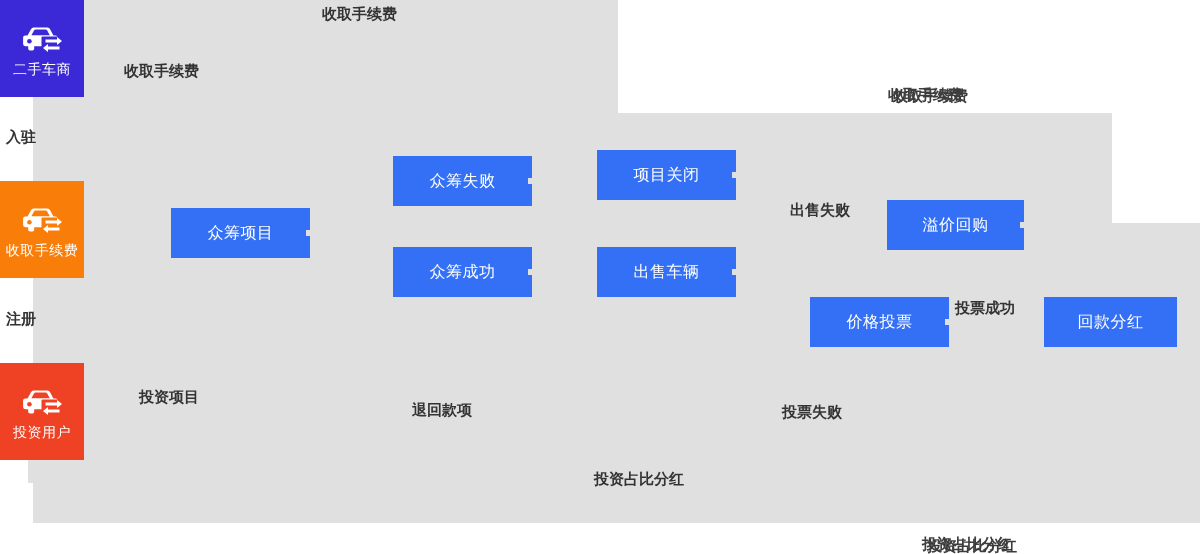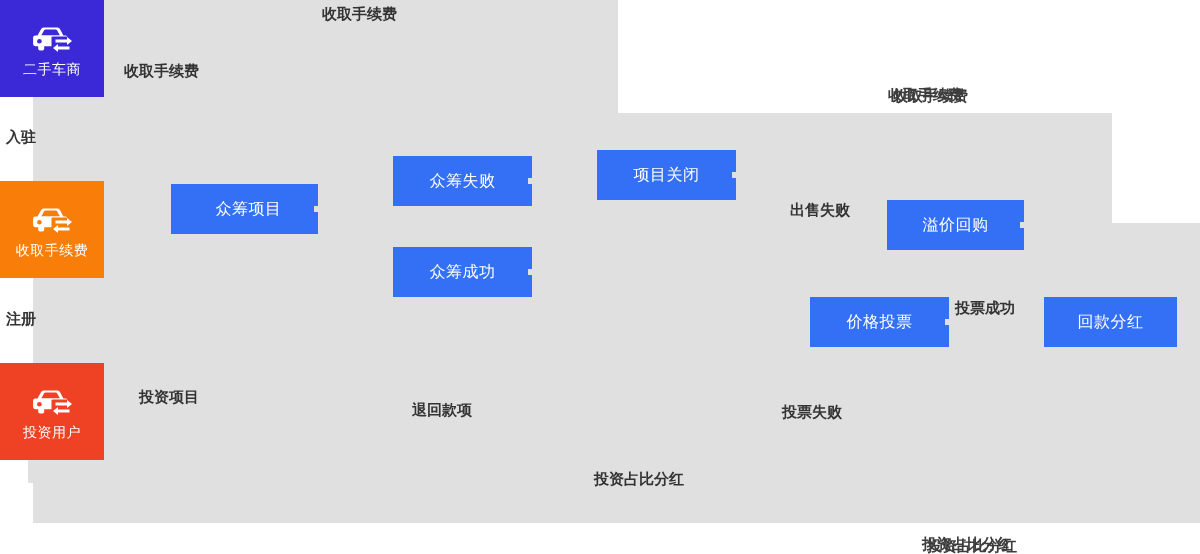--- a/index.html
+++ b/index.html
@@ -26,21 +26,21 @@
 
   
   .plate {
     position: absolute;
     background: #e0e0e0;
   }
 
   
   .role {
     position: absolute;
-    width: 104px;
+    width: 84px;
     height: 97px;
     display: flex;
     flex-direction: column;
     align-items: center;
     justify-content: center;
     box-sizing: border-box;
     padding-top: 4px;
   }
   .role .role-icon {
     width: 46px;
@@ -158,40 +158,44 @@
                  L30.8 10.2 Z"></path>
         <circle fill="#ef4123" cx="10.4" cy="16.2" r="2.3"></circle>
         <rect fill="#ef4123" x="22.5" y="11.5" width="22" height="17" rx="1"></rect>
         <path fill="#ffffff" d="M26.5 14.6 L38.0 14.6 L38.0 12.0 L43.0 16.0 L38.0 20.0 L38.0 17.4 L26.5 17.4 Z"></path>
         <path fill="#ffffff" d="M40.5 21.6 L29.0 21.6 L29.0 19.0 L24.0 23.0 L29.0 27.0 L29.0 24.4 L40.5 24.4 Z"></path>
       </svg>
     </span>
     <span class="role-label">投资用户</span>
   </div>
 
-  <div class="pbox" style="left:171px; top:184px; width:139px;padding-left:8px;">
+  <div class="pbox" style="left:171px; top:208px; width:139px;">
     <span class="pbox-label">众筹项目</span>
     <span class="notch"></span>
   </div>
 
   <div class="pbox" style="left:393px; top:156px; width:139px;">
     <span class="pbox-label">众筹失败</span>
     <span class="notch"></span>
   </div>
 
   <div class="pbox" style="left:393px; top:247px; width:139px;">
     <span class="pbox-label">众筹成功</span>
     <span class="notch"></span>
   </div>
 
   <div class="pbox" style="left:597px; top:150px; width:139px;">
     <span class="pbox-label">项目关闭</span>
     <span class="notch"></span>
   </div>
 
+  <div class="pbox" style="left:597px; top:247px; width:139px;">
+    <span class="pbox-label">出售车辆</span>
+    <span class="notch"></span>
+  </div>
 
   <div class="pbox" style="left:887px; top:200px; width:137px;">
     <span class="pbox-label">溢价回购</span>
     <span class="notch"></span>
   </div>
 
   <div class="pbox" style="left:810px; top:297px; width:139px;">
     <span class="pbox-label">价格投票</span>
     <span class="notch"></span>
   </div>

